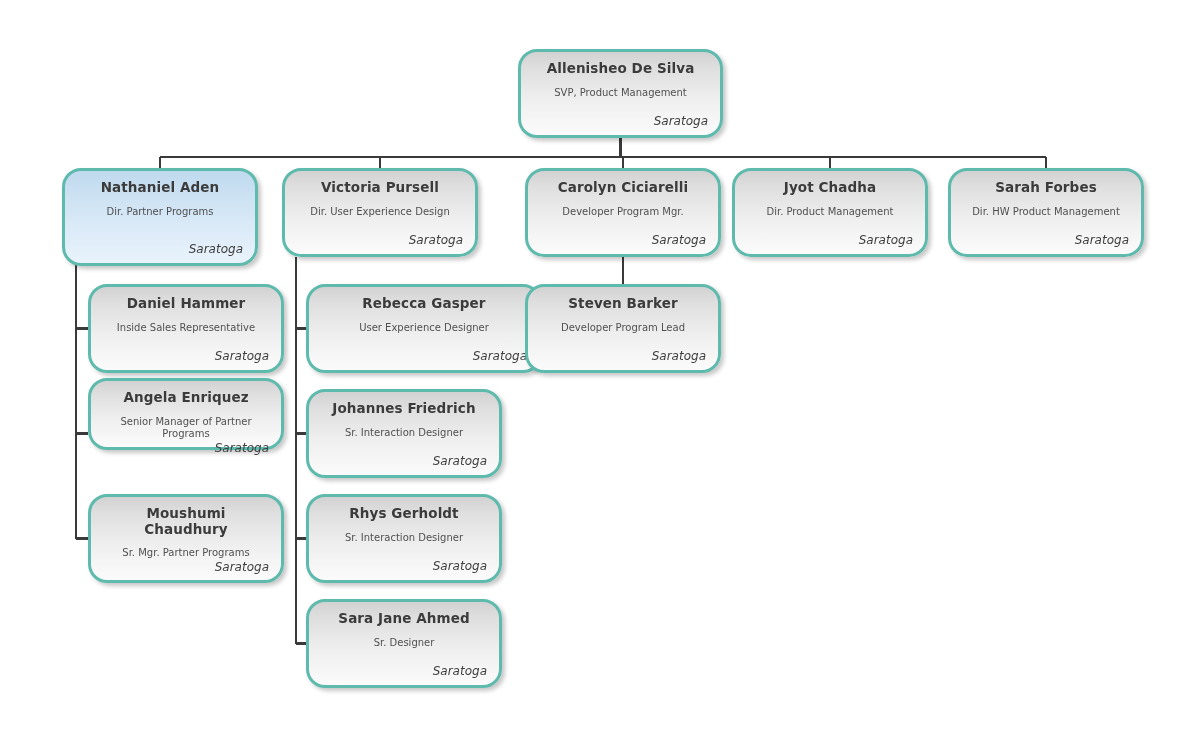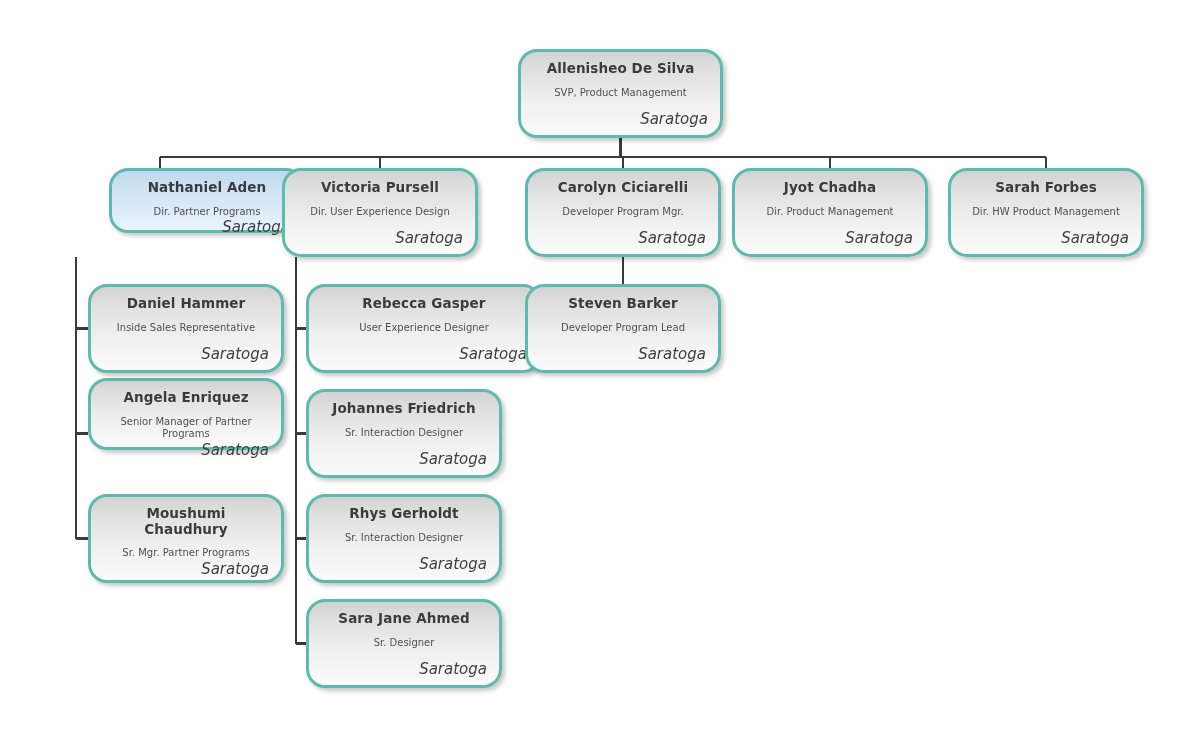--- a/index.html
+++ b/index.html
@@ -51,21 +51,21 @@
     letter-spacing: 0.1px;
   }
   .node-title {
     font-size: 10px;
     color: #505050;
     text-align: center;
     line-height: 1.25;
     margin-top: 10px;
   }
   .node-location {
-    font-size: 15px;
+    font-size: 12px;
     font-style: italic;
     color: #3f3f3f;
     text-align: right;
     margin-top: auto;
   }
 </style>
 </head>
 <body>
 
 <div id="chart-canvas">
@@ -89,21 +89,21 @@
       <line x1="296" y1="643.5" x2="306" y2="643.5" stroke="#3a3a3a" stroke-width="2.6" shape-rendering="crispEdges"></line>
       <line x1="623" y1="257" x2="623" y2="284" stroke="#3a3a3a" stroke-width="2.6" shape-rendering="crispEdges"></line>
     </svg>
 
   <div id="node-layer">
       <div class="node" style="left: 518px; top: 49px; width: 205px; height: 89px;">
         <div class="node-name">Allenisheo De Silva</div>
         <div class="node-title">SVP, Product Management</div>
         <div class="node-location">Saratoga</div>
       </div>
-      <div class="node selected" style="left: 62px; top: 168px; width: 196px; height: 65px; margin-left: 47px;">
+      <div class="node selected" style="left: 62px; top: 168px; width: 196px; height: 98px;">
         <div class="node-name">Nathaniel Aden</div>
         <div class="node-title">Dir. Partner Programs</div>
         <div class="node-location">Saratoga</div>
       </div>
       <div class="node" style="left: 282px; top: 168px; width: 196px; height: 89px;">
         <div class="node-name">Victoria Pursell</div>
         <div class="node-title">Dir. User Experience Design</div>
         <div class="node-location">Saratoga</div>
       </div>
       <div class="node" style="left: 525px; top: 168px; width: 196px; height: 89px;">

